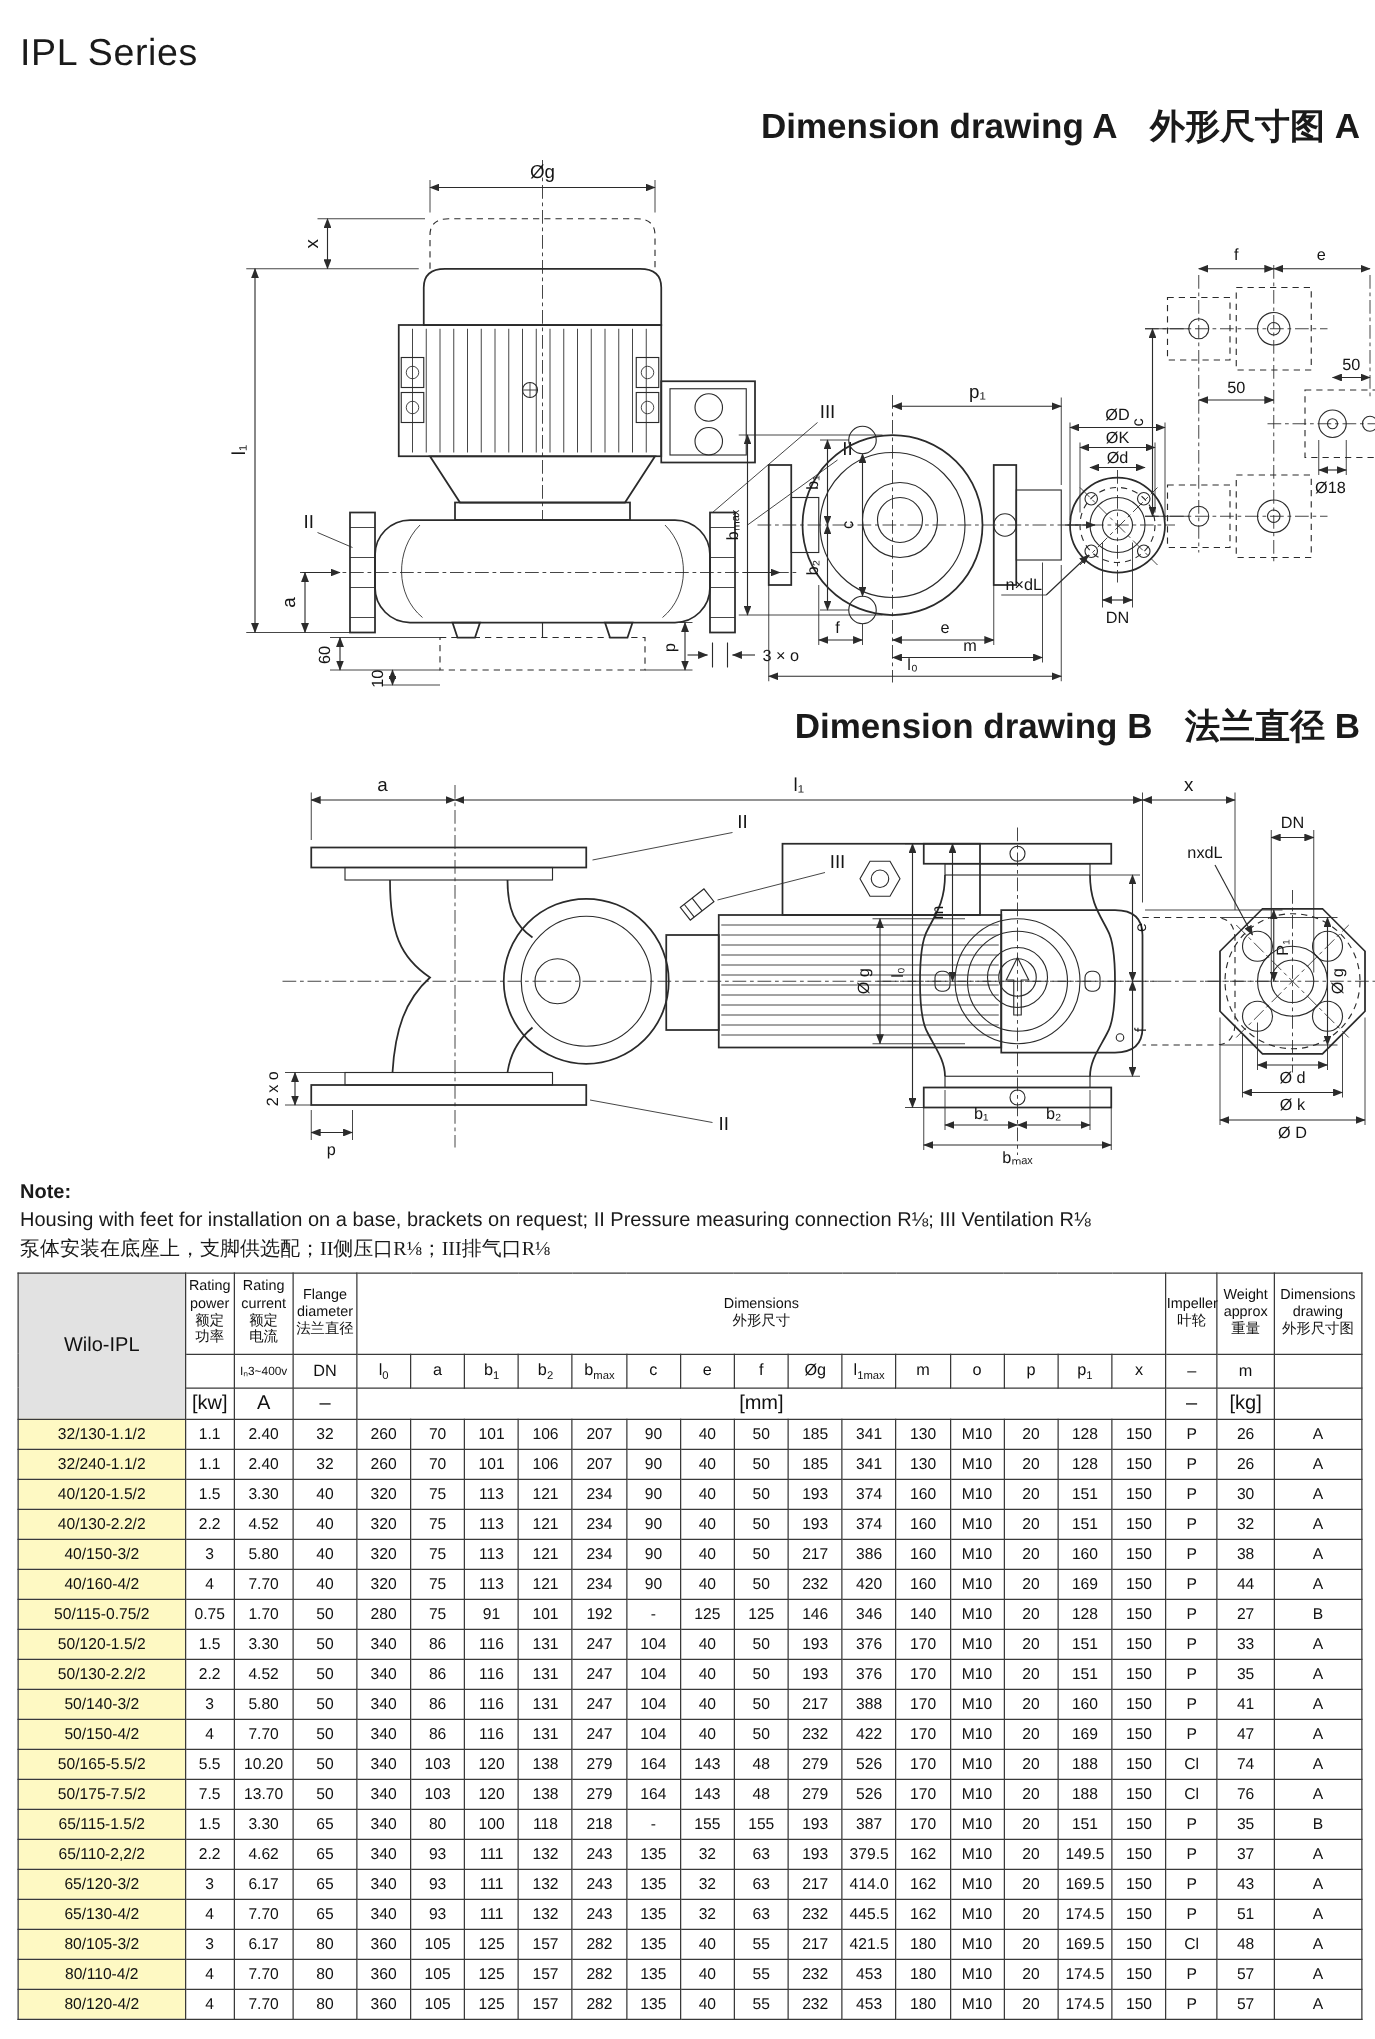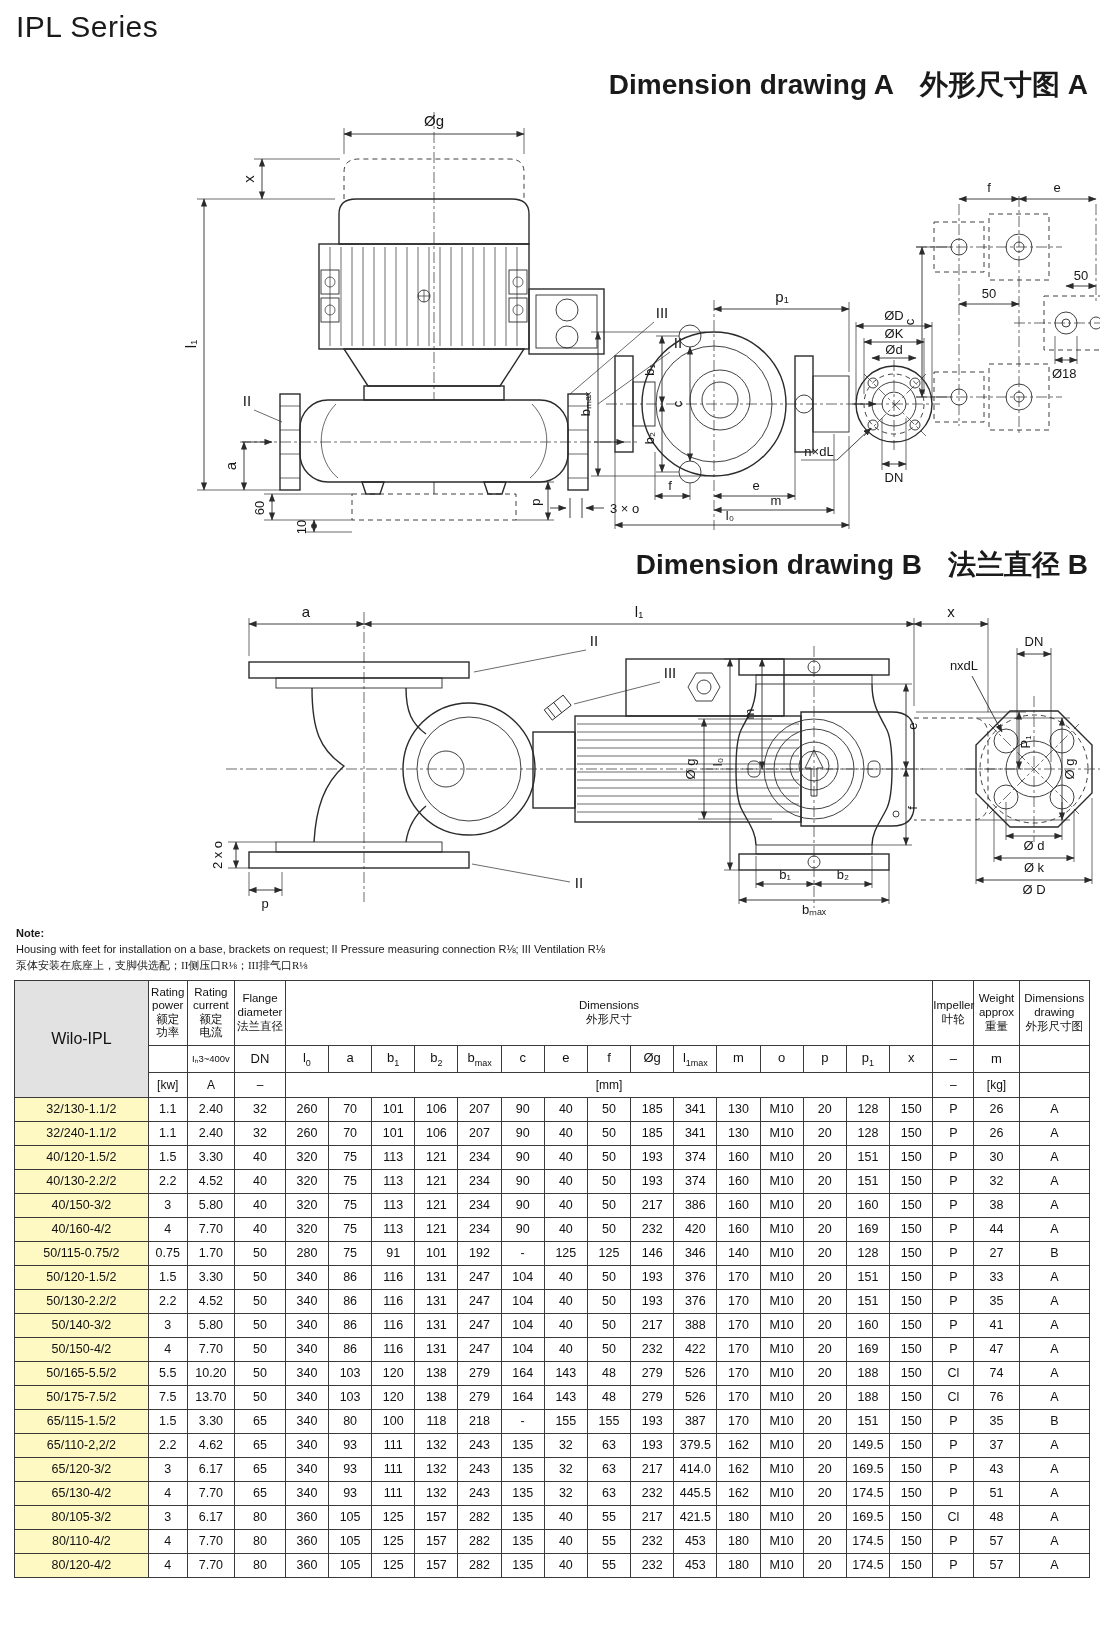--- a/index.html
+++ b/index.html
@@ -1,43 +1,43 @@
 <!DOCTYPE html>
 <html><head>
 <meta charset="utf-8">
 <style>
   html,body{margin:0;padding:0;background:#fff;}
   body{width:1100px;font-family:"Liberation Sans",sans-serif;color:#1a1a1a;}
-  .content{padding:6px 12px 0 14px;}
+  .content{padding:6px 12px 0 14px;margin-top:16px;}
   h1{font-size:30px;font-weight:500;margin:4px 0 22px 2px;letter-spacing:.5px;}
   h2{font-size:28px;font-weight:700;margin:0 0 0 2px;text-align:right;}
   h2 .zh{margin-left:26px;}
   .figure{display:block;}
-  .note{margin:10px 0 6px 2px;font-size:11px;line-height:1.45;}
+  .note{margin:10px 0 6px 2px;font-size:16px;line-height:1.45;}
   .note .nlabel{font-weight:700;}
   .note .zhline{font-family:"Liberation Serif","DejaVu Serif",serif;}
   
   svg .o1{fill:none;stroke:#2b2b2b;stroke-width:1.4;}
   svg .t1{fill:none;stroke:#2b2b2b;stroke-width:.9;}
   svg .x1{fill:none;stroke:#2b2b2b;stroke-width:.7;}
   svg .dsh{stroke-dasharray:5,4;}
   svg .c1{fill:none;stroke:#2b2b2b;stroke-width:.7;stroke-dasharray:11,3,3,3;}
   svg .dm{fill:none;stroke:#2b2b2b;stroke-width:.9;}
   svg text{font-family:"Liberation Sans",sans-serif;font-size:15px;fill:#161616;}
   svg text.sm{font-size:13px;}
   
   table.spec{border-collapse:collapse;table-layout:fixed;width:1076px;margin:4px 0 0 0;}
   table.spec th,table.spec td{border:1px solid #3a3a3a;text-align:center;vertical-align:middle;padding:1px 0;font-weight:400;color:#111;}
   table.spec td{font-size:12.5px;height:21px;}
   .brand{background:#e2e2e2;font-size:16px;}
   th.grp{font-size:11.5px;line-height:1.18;white-space:pre-line;height:62px;}
   tr.subr th{font-size:13px;height:24px;}
   tr.subr th sub{font-size:9px;}
   tr.subr th.tiny{font-size:9.5px;}
-  tr.unitr th{font-size:12px;height:22px;}
+  tr.unitr th{font-size:16px;height:22px;}
   td.model{background:#fef9c3;}
 </style>
 </head>
 <body>
 
 <div class="content">
 
   <h1>IPL Series</h1>
 
   <h2><span>Dimension drawing A</span><span class="zh">外形尺寸图 A</span></h2>

